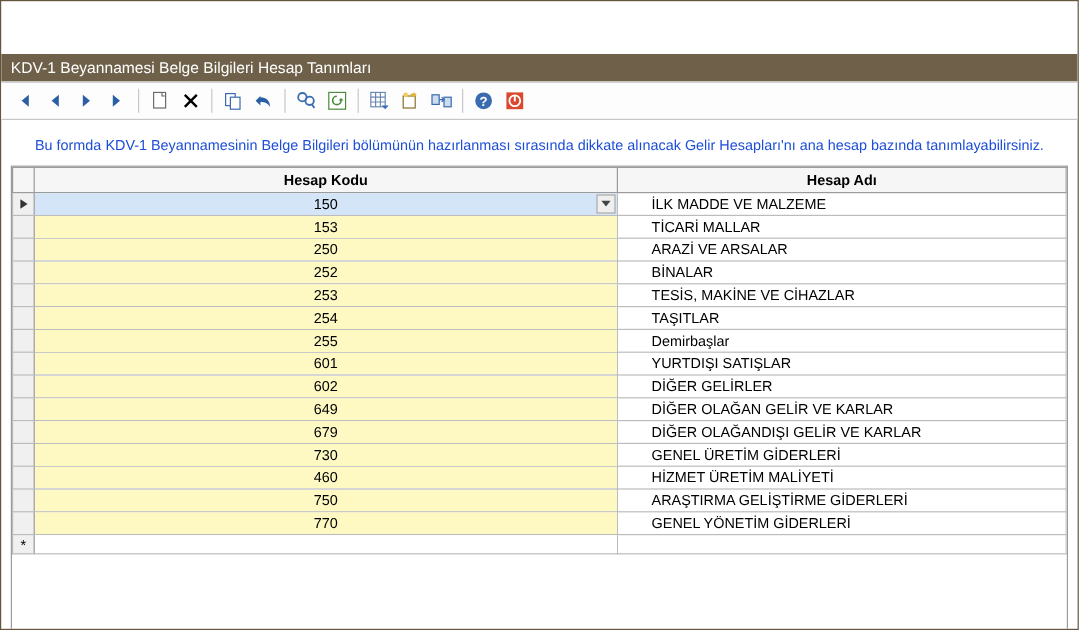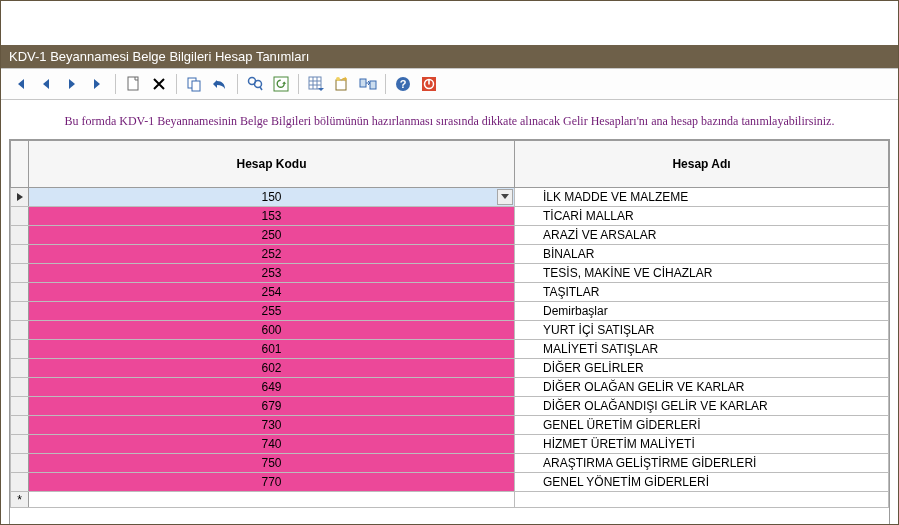--- a/index.html
+++ b/index.html
@@ -40,60 +40,59 @@
   }
   .toolbar .sep {
     width: 1px;
     height: 20px;
     background: #c7c7c7;
     margin: 0 4px;
   }
   .description {
     padding: 14px 28px 10px 28px;
     font-size: 12px;
-    color: #701a75;
+    color: #1d4ed8;
     text-align: center;
-    font-family: Liberation Serif, serif;
   }
   .grid-wrap {
     margin: 0 8px 8px 8px;
     border: 1px solid #9b9b9b;
     height: 418px;
     overflow: auto;
   }
   table.grid {
     border-collapse: collapse;
     width: 100%;
     table-layout: fixed;
   }
   table.grid th {
     background: #f6f6f6;
     border: 1px solid #9b9b9b;
     font-weight: bold;
     font-size: 12px;
-    padding: 16px 4px;
+    padding: 3px 4px;
     text-align: center;
   }
   table.grid th.rowhead-col { width: 18px; }
   table.grid th.code-col { width: 486px; }
   table.grid td {
     border: 1px solid #bcbcbc;
     padding: 2px 6px;
     font-size: 12px;
     height: 16px;
   }
   table.grid td.rowhead {
     background: #f0f0f0;
     border-right: 1px solid #9b9b9b;
     text-align: center;
     width: 18px;
     padding: 0;
   }
   table.grid td.code {
-    background: #ec4899;
+    background: #fef9c3;
     text-align: center;
     position: relative;
   }
   table.grid td.name {
     background: #fff;
     text-align: left;
     padding-left: 28px;
   }
   table.grid tr.selected td.code {
     background: #d4e5f7;
@@ -271,27 +270,22 @@
           <td class="code">254</td>
           <td class="name">TAŞITLAR</td>
         </tr>
         <tr>
           <td class="rowhead row-indicator"></td>
           <td class="code">255</td>
           <td class="name">Demirbaşlar</td>
         </tr>
         <tr>
           <td class="rowhead row-indicator"></td>
-          <td class="code">600</td>
-          <td class="name">YURT İÇİ SATIŞLAR</td>
-        </tr>
-        <tr>
-          <td class="rowhead row-indicator"></td>
           <td class="code">601</td>
-          <td class="name">MALİYETİ SATIŞLAR</td>
+          <td class="name">YURTDIŞI SATIŞLAR</td>
         </tr>
         <tr>
           <td class="rowhead row-indicator"></td>
           <td class="code">602</td>
           <td class="name">DİĞER GELİRLER</td>
         </tr>
         <tr>
           <td class="rowhead row-indicator"></td>
           <td class="code">649</td>
           <td class="name">DİĞER OLAĞAN GELİR VE KARLAR</td>
@@ -301,21 +295,21 @@
           <td class="code">679</td>
           <td class="name">DİĞER OLAĞANDIŞI GELİR VE KARLAR</td>
         </tr>
         <tr>
           <td class="rowhead row-indicator"></td>
           <td class="code">730</td>
           <td class="name">GENEL ÜRETİM GİDERLERİ</td>
         </tr>
         <tr>
           <td class="rowhead row-indicator"></td>
-          <td class="code">740</td>
+          <td class="code">460</td>
           <td class="name">HİZMET ÜRETİM MALİYETİ</td>
         </tr>
         <tr>
           <td class="rowhead row-indicator"></td>
           <td class="code">750</td>
           <td class="name">ARAŞTIRMA GELİŞTİRME GİDERLERİ</td>
         </tr>
         <tr>
           <td class="rowhead row-indicator"></td>
           <td class="code">770</td>

